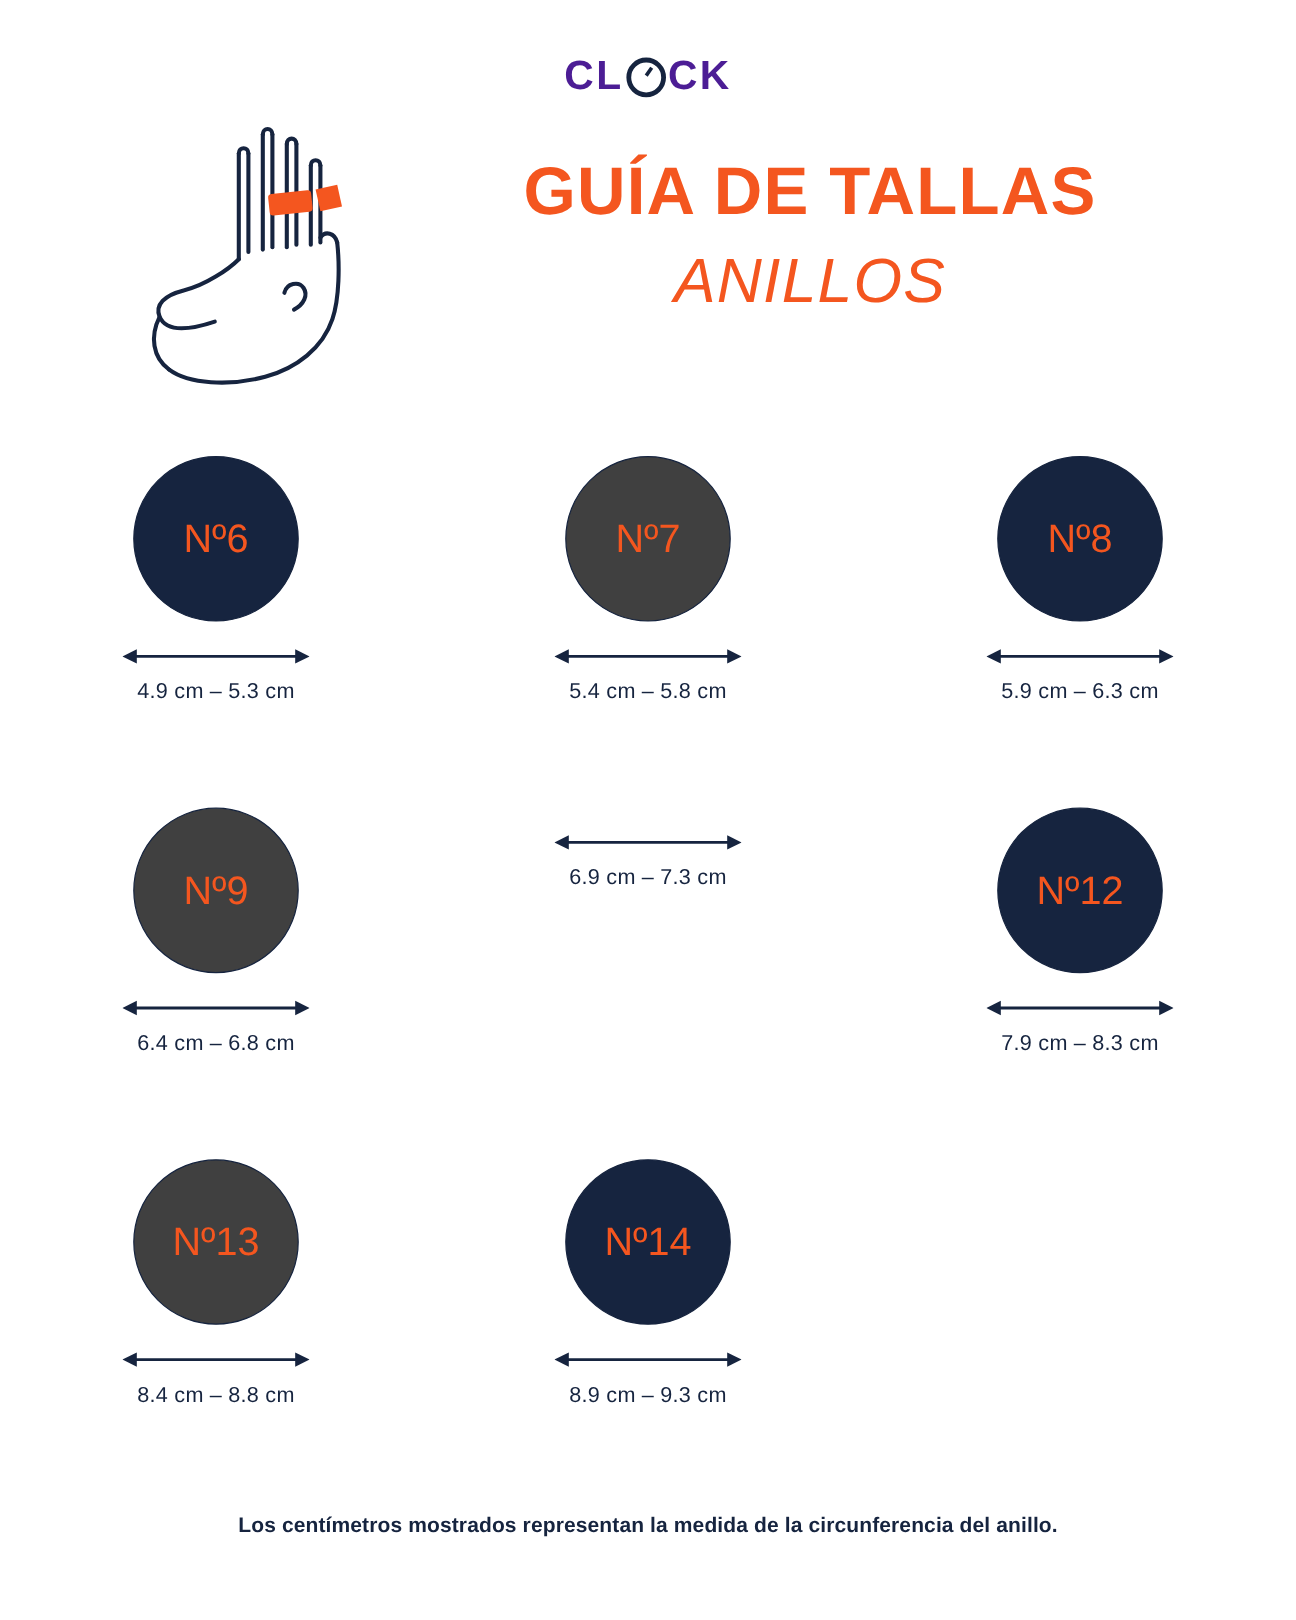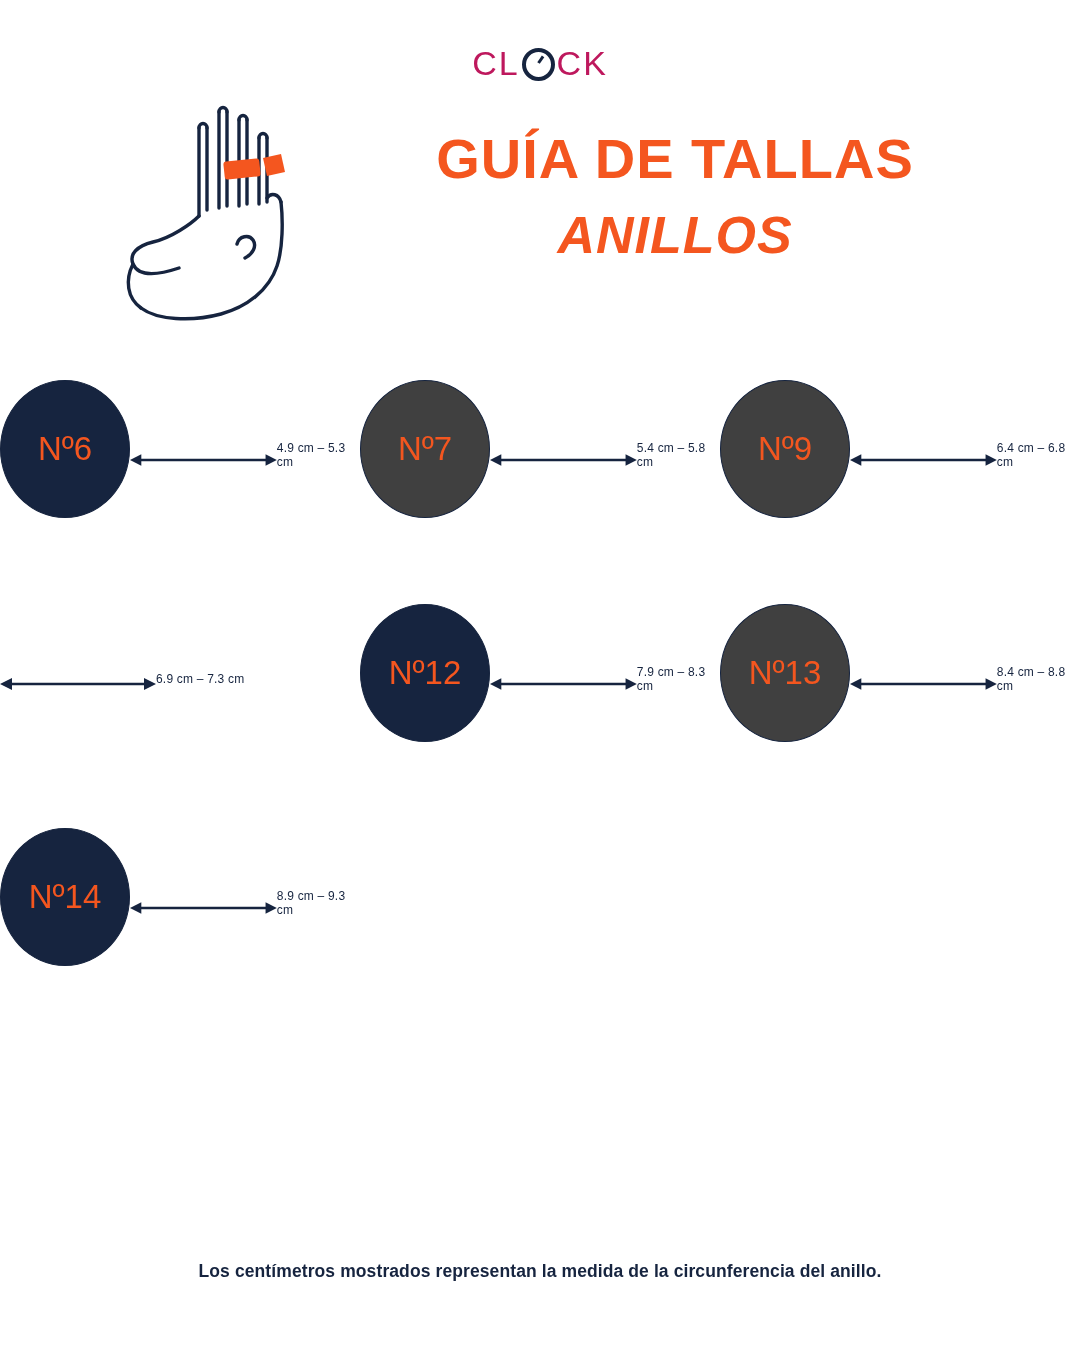--- a/index.html
+++ b/index.html
@@ -18,23 +18,23 @@
 
   
   .brand {
     text-align: center;
     padding-top: 44px;
   }
   .brand-word {
     display: inline-flex;
     align-items: center;
     font-size: 34px;
-    font-weight: 400;
+    font-weight: 700;
     letter-spacing: 2px;
-    color: #be185d;
+    color: #4c1d95;
   }
   .brand-word .o-ring {
     display: inline-block;
     width: 25px;
     height: 25px;
     border: 4px solid #16243f;
     border-radius: 50%;
     margin: 0 2px;
     position: relative;
     top: 1px;
@@ -72,41 +72,42 @@
     font-size: 56px;
     font-weight: 700;
     color: #f4561f;
     letter-spacing: 1px;
     line-height: 1;
     margin: 0;
     text-align: center;
   }
   .title-sub {
     font-size: 52px;
-    font-weight: 700;
+    font-weight: 400;
     font-style: italic;
     color: #f4561f;
     letter-spacing: 1px;
     line-height: 1;
     margin: 22px 0 0 0;
     text-align: center;
   }
 
   
   .grid {
     position: absolute;
     top: 380px;
     left: 0;
     width: 1080px;
     display: grid;
     grid-template-columns: repeat(3, 1fr);
     row-gap: 86px;
   }
   .cell {
     display: flex;
+    flex-direction: column;
     align-items: center;
   }
   .ring {
     width: 138px;
     height: 138px;
     border-radius: 50%;
     display: flex;
     align-items: center;
     justify-content: center;
     font-size: 33px;
@@ -122,21 +123,21 @@
     background: #404040;
     border: 1.5px solid #16243f;
   }
   .arrow {
     margin-top: 22px;
     width: 156px;
     height: 14px;
   }
   .measure {
     margin-top: 12px;
-    font-size: 12px;
+    font-size: 18px;
     color: #16243f;
     letter-spacing: .2px;
   }
 
   
   .footer {
     position: absolute;
     bottom: 68px;
     left: 0;
     width: 1080px;
@@ -218,20 +219,31 @@
       <span>Nº7</span>
     </div>
     <svg class="arrow" viewBox="0 0 156 14">
       <line x1="8" y1="7" x2="148" y2="7" stroke="#16243f" stroke-width="2.4"></line>
       <polygon points="0,7 12,1 12,13" fill="#16243f"></polygon>
       <polygon points="156,7 144,1 144,13" fill="#16243f"></polygon>
     </svg>
     <div class="measure">5.4 cm – 5.8 cm</div>
   </div>
 
+  <div class="cell">
+    <div class="ring filled">
+      <span>Nº8</span>
+    </div>
+    <svg class="arrow" viewBox="0 0 156 14">
+      <line x1="8" y1="7" x2="148" y2="7" stroke="#16243f" stroke-width="2.4"></line>
+      <polygon points="0,7 12,1 12,13" fill="#16243f"></polygon>
+      <polygon points="156,7 144,1 144,13" fill="#16243f"></polygon>
+    </svg>
+    <div class="measure">5.9 cm – 6.3 cm</div>
+  </div>
 
   <div class="cell">
     <div class="ring hollow">
       <span>Nº9</span>
     </div>
     <svg class="arrow" viewBox="0 0 156 14">
       <line x1="8" y1="7" x2="148" y2="7" stroke="#16243f" stroke-width="2.4"></line>
       <polygon points="0,7 12,1 12,13" fill="#16243f"></polygon>
       <polygon points="156,7 144,1 144,13" fill="#16243f"></polygon>
     </svg>

